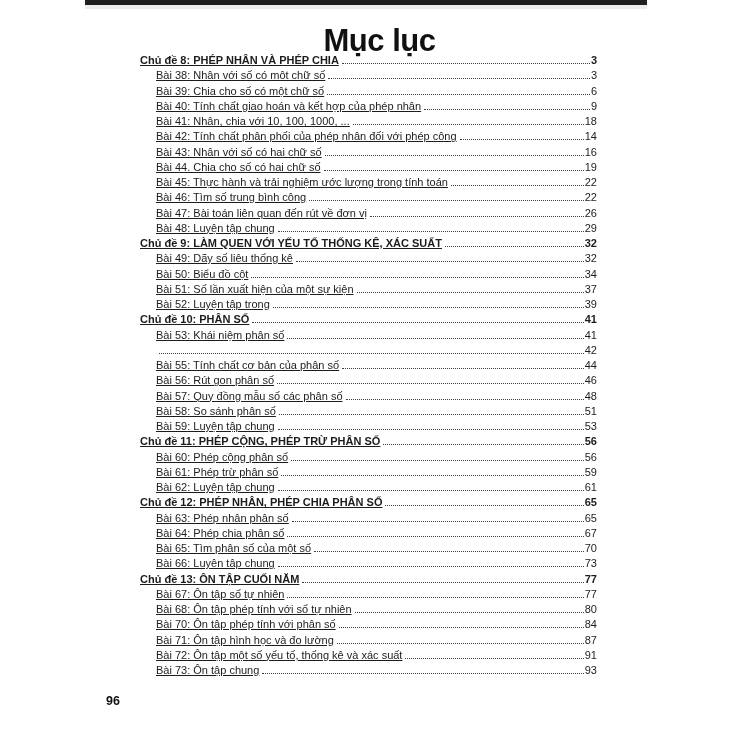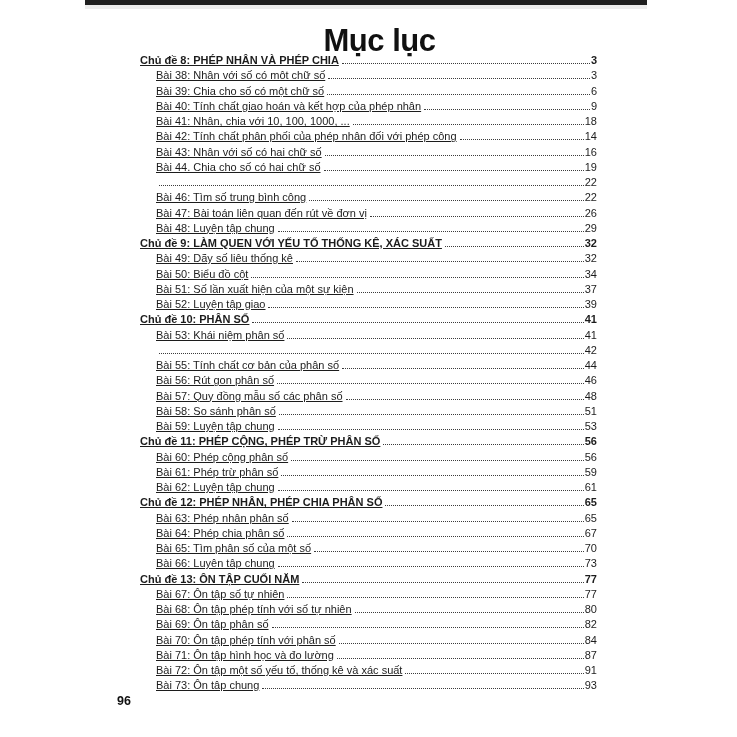--- a/index.html
+++ b/index.html
@@ -63,21 +63,21 @@
   .toc-row .lbl { flex: 0 0 auto; text-decoration: underline; }
   .toc-row .dots {
     flex: 1 1 auto;
     border-bottom: 1.5px dotted #3c3c3c;
     margin: 0 1px 3px 3px;
     min-width: 8px;
   }
   .toc-row .pg { flex: 0 0 auto; }
   .footer-pagenum {
     position: absolute;
-    left: 117px;
+    left: 106px;
     top: 694px;
     font-size: 12.5px;
     font-weight: bold;
     color: #111111;
   }
 </style>
 </head>
 <body>
 
 <div class="page">
@@ -121,20 +121,21 @@
         <span class="lbl">Bài 43: Nhân với số có hai chữ số</span>
         <span class="dots"></span>
         <span class="pg">16</span>
       </div>
       <div class="toc-row lesson">
         <span class="lbl">Bài 44. Chia cho số có hai chữ số</span>
         <span class="dots"></span>
         <span class="pg">19</span>
       </div>
       <div class="toc-row lesson">
+        <span class="lbl">Bài 45: Thực hành và trải nghiệm ước lượng trong tính toán</span>
         <span class="dots"></span>
         <span class="pg">22</span>
       </div>
       <div class="toc-row lesson">
         <span class="lbl">Bài 46: Tìm số trung bình cộng</span>
         <span class="dots"></span>
         <span class="pg">22</span>
       </div>
       <div class="toc-row lesson">
         <span class="lbl">Bài 47: Bài toán liên quan đến rút về đơn vị</span>
@@ -160,21 +161,21 @@
         <span class="lbl">Bài 50: Biểu đồ cột</span>
         <span class="dots"></span>
         <span class="pg">34</span>
       </div>
       <div class="toc-row lesson">
         <span class="lbl">Bài 51: Số lần xuất hiện của một sự kiện</span>
         <span class="dots"></span>
         <span class="pg">37</span>
       </div>
       <div class="toc-row lesson">
-        <span class="lbl">Bài 52: Luyện tập giao</span>
+        <span class="lbl">Bài 52: Luyện tập trong</span>
         <span class="dots"></span>
         <span class="pg">39</span>
       </div>
       <div class="toc-row chapter">
         <span class="lbl">Chủ đề 10: PHÂN SỐ</span>
         <span class="dots"></span>
         <span class="pg">41</span>
       </div>
       <div class="toc-row lesson">
         <span class="lbl">Bài 53: Khái niệm phân số</span>
@@ -262,25 +263,20 @@
       </div>
       <div class="toc-row lesson">
         <span class="lbl">Bài 67: Ôn tập số tự nhiên</span>
         <span class="dots"></span>
         <span class="pg">77</span>
       </div>
       <div class="toc-row lesson">
         <span class="lbl">Bài 68: Ôn tập phép tính với số tự nhiên</span>
         <span class="dots"></span>
         <span class="pg">80</span>
-      </div>
-      <div class="toc-row lesson">
-        <span class="lbl">Bài 69: Ôn tập phân số</span>
-        <span class="dots"></span>
-        <span class="pg">82</span>
       </div>
       <div class="toc-row lesson">
         <span class="lbl">Bài 70: Ôn tập phép tính với phân số</span>
         <span class="dots"></span>
         <span class="pg">84</span>
       </div>
       <div class="toc-row lesson">
         <span class="lbl">Bài 71: Ôn tập hình học và đo lường</span>
         <span class="dots"></span>
         <span class="pg">87</span>

